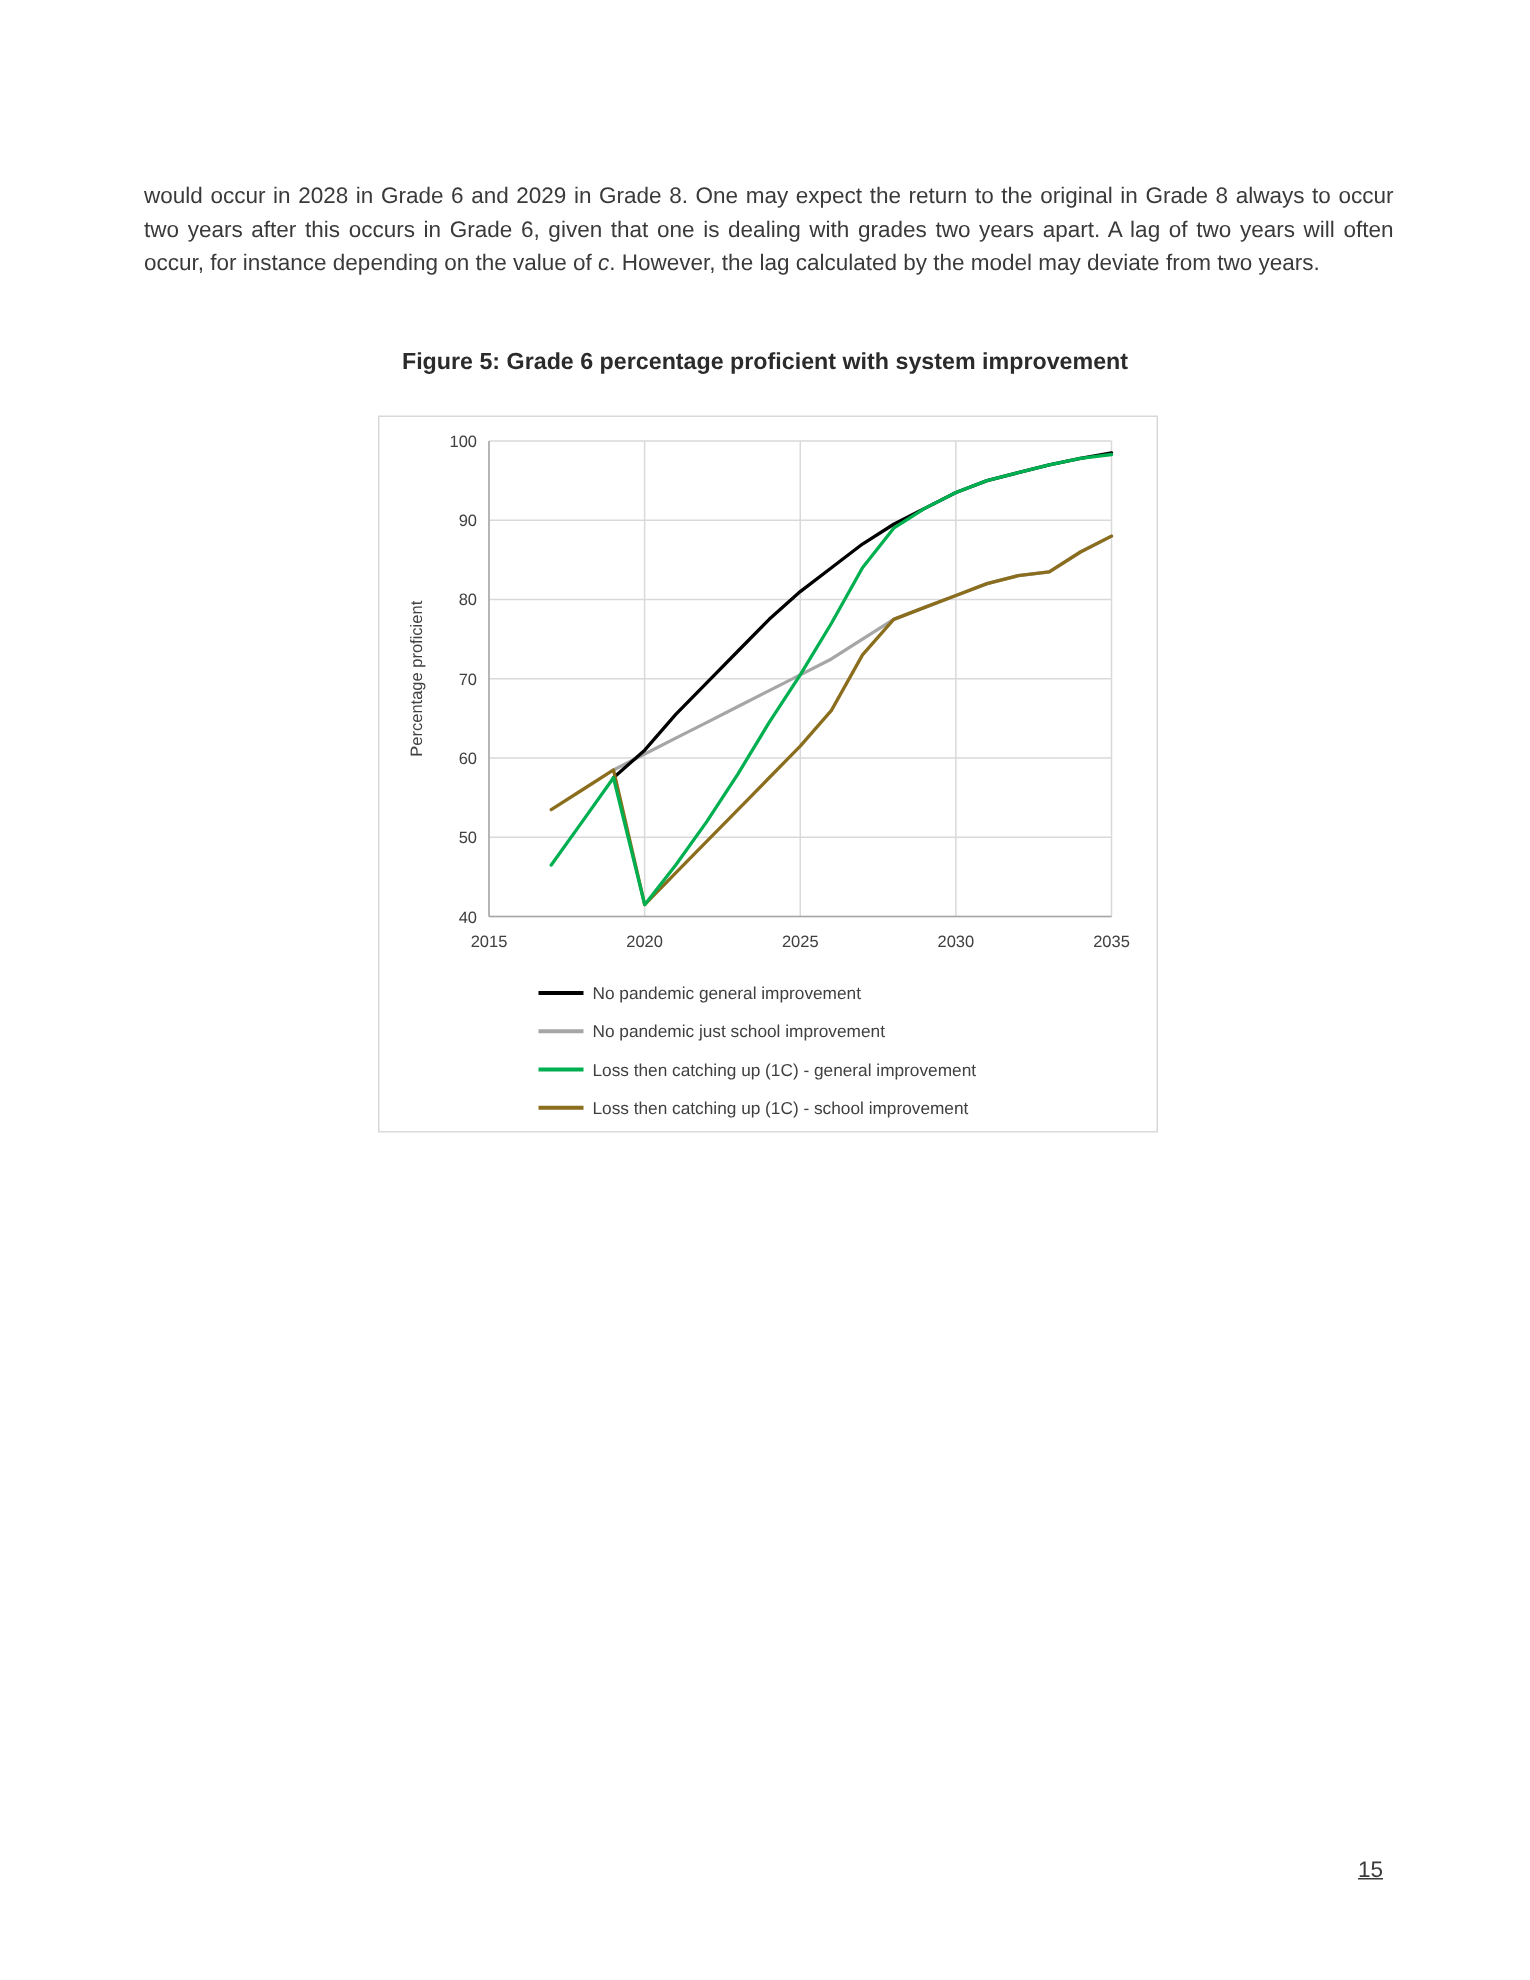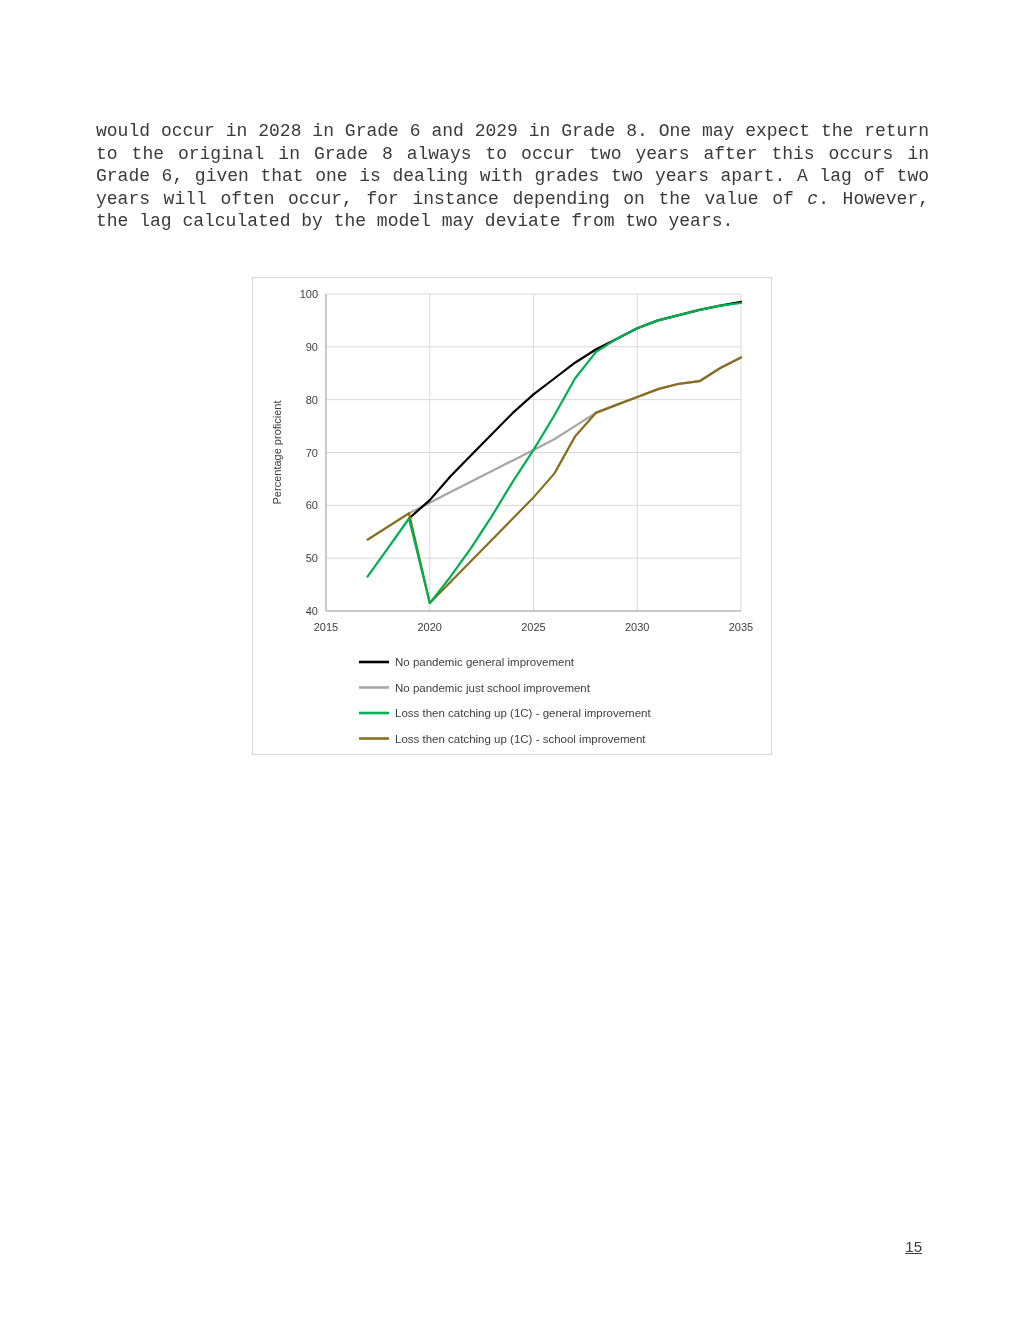--- a/index.html
+++ b/index.html
@@ -10,26 +10,25 @@
     position: relative;
     font-family: "Liberation Sans", sans-serif;
     color: #3a3a3a;
   }
   .page { position: absolute; inset: 0; }
   .body-text {
     position: absolute;
     top: 120px;
     left: 96px;
     width: 833px;
-    font-size: 18px;
+    font-size: 15px;
     line-height: 22.6px;
     text-align: justify;
     color: #3a3a3a;
     margin: 0;
-    font-family: Liberation Mono, monospace;
   }
   .body-text i { font-style: italic; }
   .figure-title {
     position: absolute;
     top: 233px;
     left: 0;
     width: 100%;
     text-align: center;
     font-size: 15.5px;
     font-weight: bold;
@@ -55,20 +54,21 @@
     text-decoration: underline;
   }
 </style>
 </head>
 <body>
 
 <div class="page">
 
   <p class="body-text"><span>would occur in 2028 in Grade 6 and 2029 in Grade 8. One may expect the return to the original in Grade 8 always to occur two years after this occurs in Grade 6, given that one is dealing with grades two years apart. A lag of two years will often occur, for instance depending on the value of </span><i>c</i><span>. However, the lag calculated by the model may deviate from two years.</span></p>
 
+  <h2 class="figure-title">Figure 5: Grade 6 percentage proficient with system improvement</h2>
 
   <div class="chart-box">
     <svg id="chart-svg" width="518" height="476" viewBox="0 0 518 476" xmlns="http://www.w3.org/2000/svg">
         <line x1="73" x2="488" y1="333" y2="333" stroke="#d9d9d9" stroke-width="1"></line>
         <text x="65" y="337" text-anchor="end" font-size="11" font-family="&quot;Liberation Sans&quot;, sans-serif" fill="#404040">40</text>
         <line x1="73" x2="488" y1="280.1666666666667" y2="280.1666666666667" stroke="#d9d9d9" stroke-width="1"></line>
         <text x="65" y="284.1666666666667" text-anchor="end" font-size="11" font-family="&quot;Liberation Sans&quot;, sans-serif" fill="#404040">50</text>
         <line x1="73" x2="488" y1="227.33333333333334" y2="227.33333333333334" stroke="#d9d9d9" stroke-width="1"></line>
         <text x="65" y="231.33333333333334" text-anchor="end" font-size="11" font-family="&quot;Liberation Sans&quot;, sans-serif" fill="#404040">60</text>
         <line x1="73" x2="488" y1="174.5" y2="174.5" stroke="#d9d9d9" stroke-width="1"></line>

